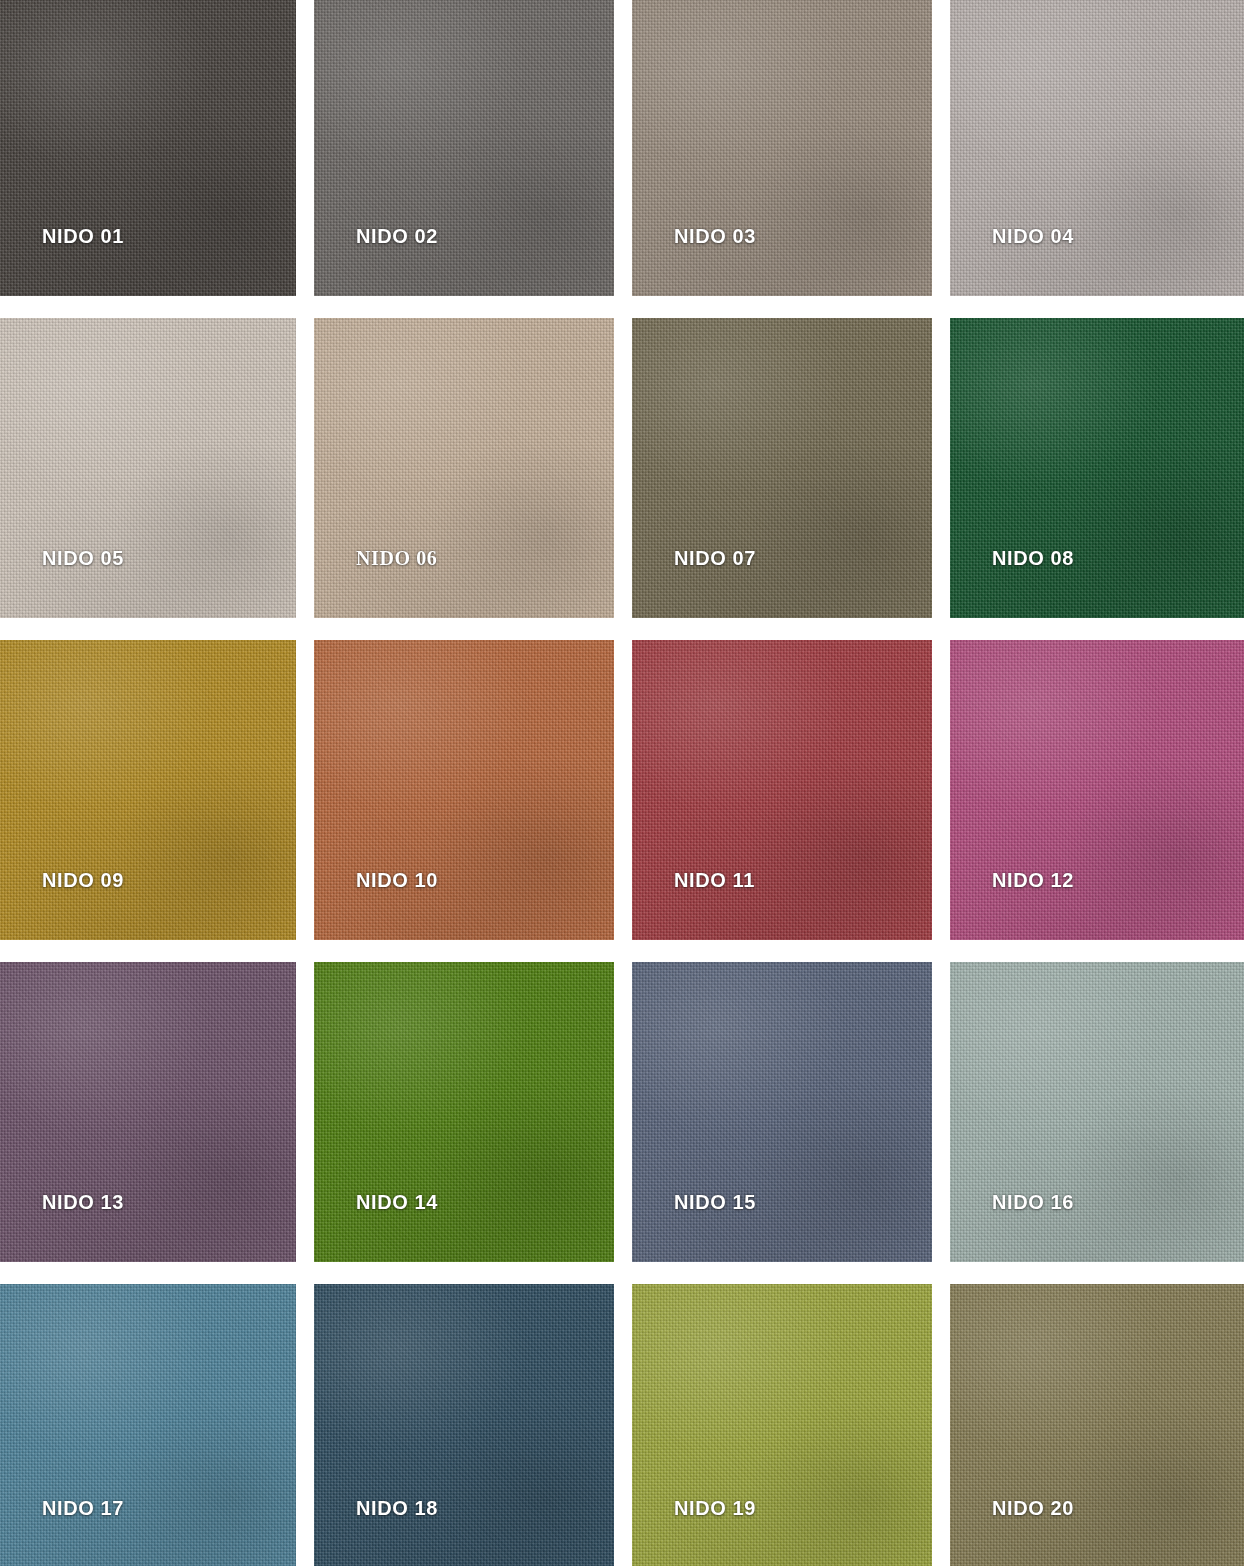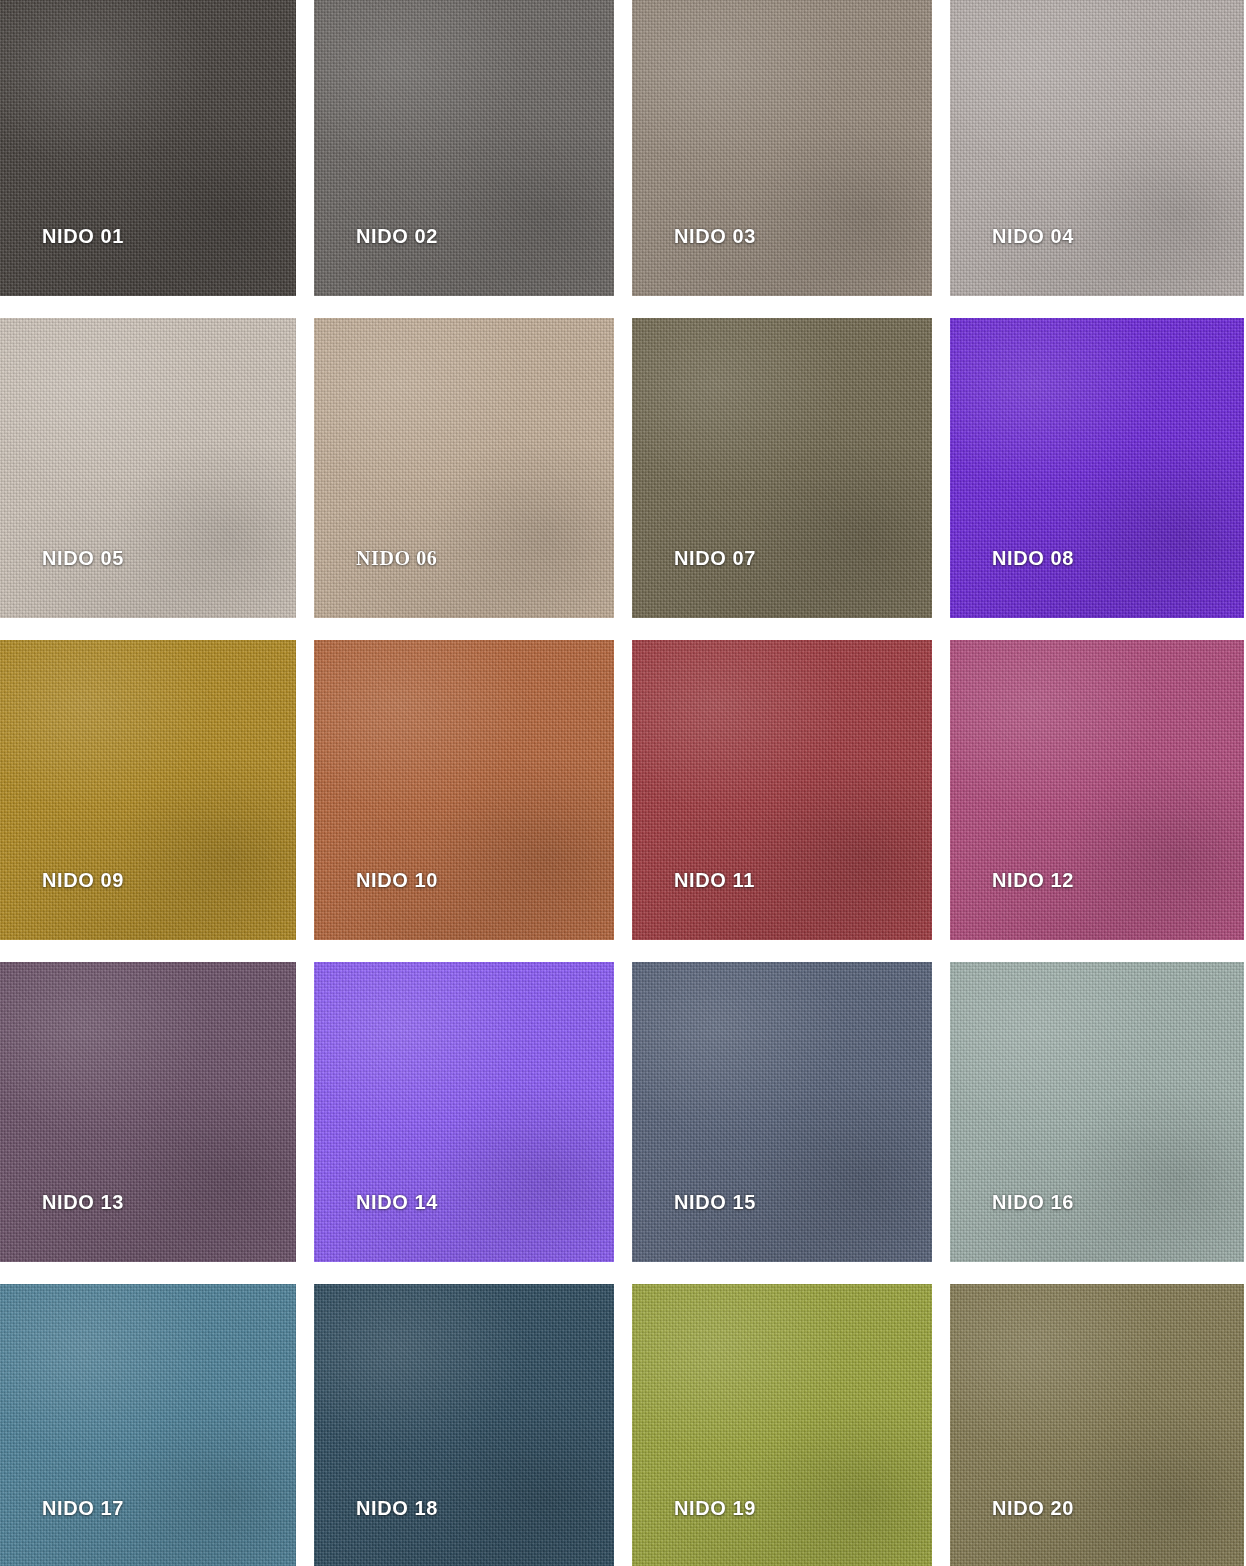--- a/index.html
+++ b/index.html
@@ -121,21 +121,21 @@
   <div class="swatch row-2" style="background-color: rgb(195, 174, 152); font-family: Liberation Serif, serif;">
     <div class="weave"></div>
     <div class="sheen"></div>
     <span class="swatch-label">NIDO 06</span>
   </div>
   <div class="swatch row-2" style="background-color: rgb(114, 106, 81); text-align: center;">
     <div class="weave"></div>
     <div class="sheen"></div>
     <span class="swatch-label">NIDO 07</span>
   </div>
-  <div class="swatch row-2" style="background-color: #6d28d9;">
+  <div class="swatch row-2" style="background-color: #14532d;">
     <div class="weave"></div>
     <div class="sheen"></div>
     <span class="swatch-label">NIDO 08</span>
   </div>
 
   <div class="swatch row-3" style="background-color: rgb(176, 138, 34);">
     <div class="weave"></div>
     <div class="sheen"></div>
     <span class="swatch-label">NIDO 09</span>
   </div>
@@ -153,21 +153,21 @@
     <div class="weave"></div>
     <div class="sheen"></div>
     <span class="swatch-label">NIDO 12</span>
   </div>
 
   <div class="swatch row-4" style="background-color: rgb(107, 81, 104);">
     <div class="weave"></div>
     <div class="sheen"></div>
     <span class="swatch-label">NIDO 13</span>
   </div>
-  <div class="swatch row-4" style="background-color: #8b5cf6; padding-left: 20px;">
+  <div class="swatch row-4" style="background-color: #4d7c0f; padding-left: 20px;">
     <div class="weave"></div>
     <div class="sheen"></div>
     <span class="swatch-label">NIDO 14</span>
   </div>
   <div class="swatch row-4" style="background-color: rgb(87, 98, 121); text-align: right;">
     <div class="weave"></div>
     <div class="sheen"></div>
     <span class="swatch-label">NIDO 15</span>
   </div>
   <div class="swatch row-4" style="background-color: rgb(159, 176, 171);">

